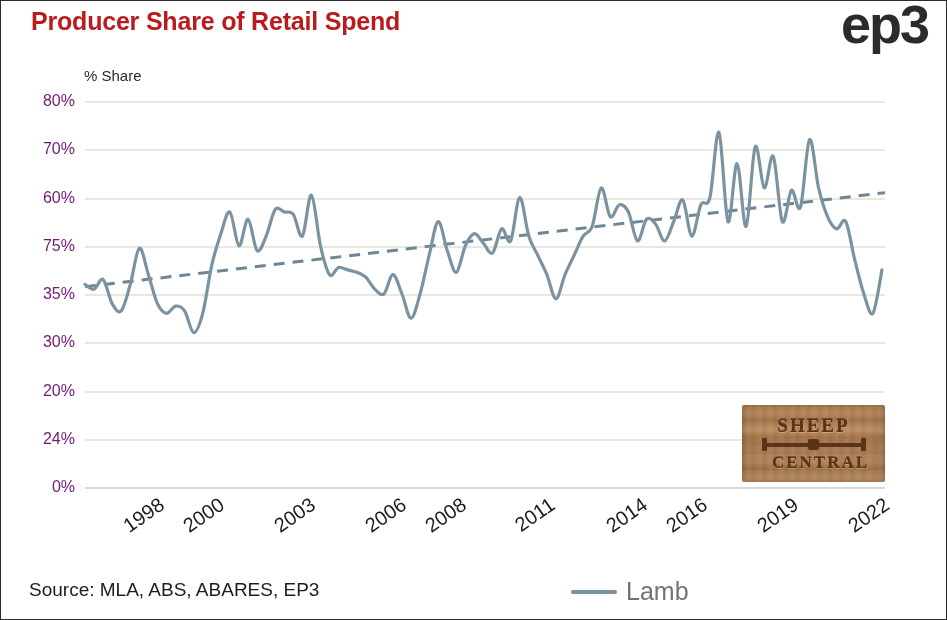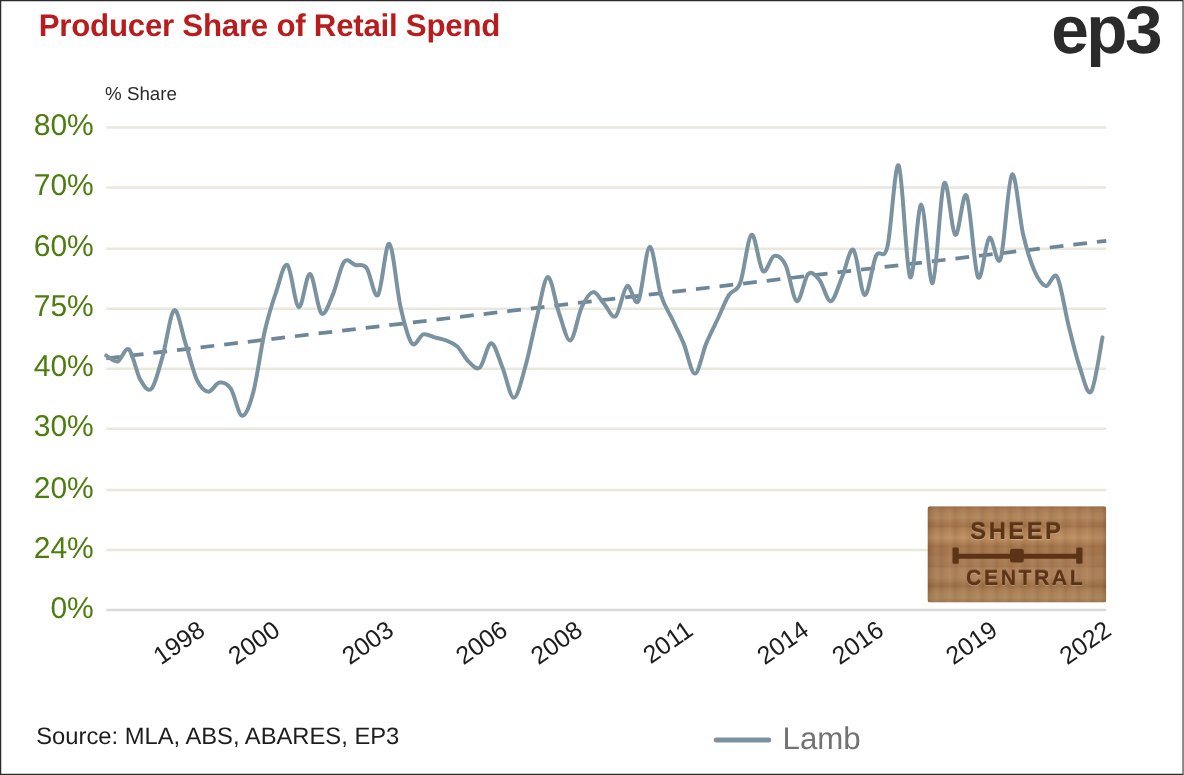--- a/index.html
+++ b/index.html
@@ -69,22 +69,22 @@
     position: absolute;
     left: 0;
     top: 0;
     width: 800px;
     height: 386px;
     overflow: visible;
   }
   .ytick {
     position: absolute;
     right: 0;
-    font-size: 24px;
-    color: #4d7c0f;
+    font-size: 16px;
+    color: #701a75;
     text-align: center;
     white-space: nowrap;
     transform: translateY(-50%);
   }
   #y-ticks {
     position: absolute;
     left: 0;
     top: 100px;
     width: 74px;
     height: 386px;
@@ -159,21 +159,21 @@
     position: absolute;
     left: 0; right: 0; top: 0; bottom: 0;
     background:
       repeating-linear-gradient(180deg,
         rgba(90,55,25,0.14) 0px, rgba(90,55,25,0.0) 2px,
         rgba(255,235,205,0.07) 9px, rgba(90,55,25,0.10) 16px);
     pointer-events: none;
   }
   .wm-text {
     position: relative;
-    font-family: Liberation Sans, sans-serif;
+    font-family: Liberation Serif, serif;
     font-weight: bold;
     color: #5b3317;
     font-size: 19px;
     letter-spacing: 2px;
     text-shadow: 0 1px 0 rgba(255,225,190,0.30), 0 -1px 0 rgba(50,25,5,0.45);
     line-height: 1;
   }
   #wm-top { margin-bottom: 3px; }
   #wm-bottom { margin-top: 3px; font-size: 17px; margin-left: 14px; }
   #wm-iron {
@@ -216,21 +216,21 @@
 
   <div id="chart-title">Producer Share of Retail Spend</div>
   <div id="brand-logo">ep3</div>
   <div id="y-axis-title">% Share</div>
 
   <div id="y-ticks">
       <div class="ytick" style="top: 0px;">80%</div>
       <div class="ytick" style="top: 48.25px;">70%</div>
       <div class="ytick" style="top: 96.5px;">60%</div>
       <div class="ytick" style="top: 144.75px;">75%</div>
-      <div class="ytick" style="top: 193px;">40%</div>
+      <div class="ytick" style="top: 193px;">35%</div>
       <div class="ytick" style="top: 241.25px;">30%</div>
       <div class="ytick" style="top: 289.5px;">20%</div>
       <div class="ytick" style="top: 337.75px;">24%</div>
       <div class="ytick" style="top: 386px;">0%</div>
     </div>
 
   <div id="plot">
     <div id="gridlines">
         <div class="gridline" style="top: 0px;"></div>
         <div class="gridline" style="top: 48.25px;"></div>

